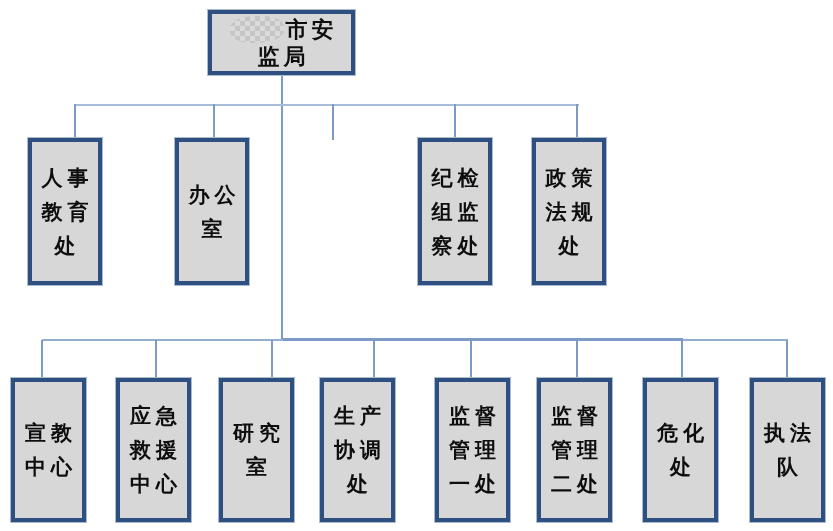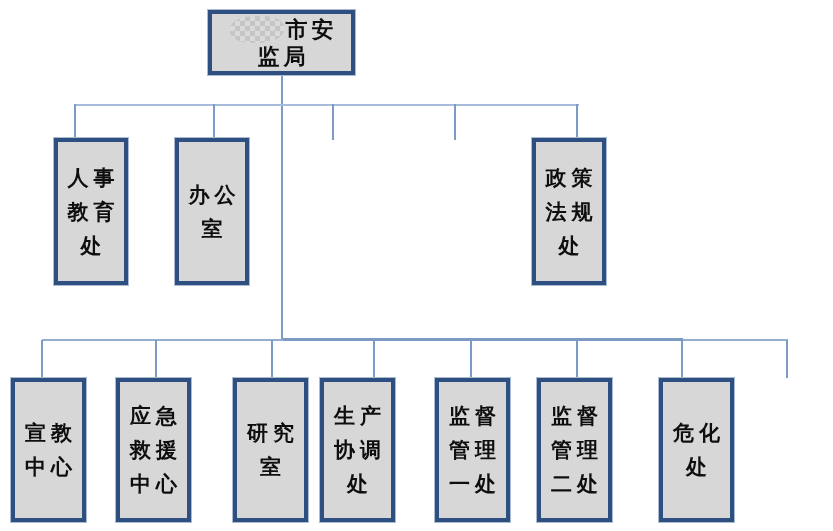--- a/index.html
+++ b/index.html
@@ -18,24 +18,24 @@
   .label{white-space:pre-line;letter-spacing:5px;padding-left:5px;}
   .top{left:208px;top:10px;width:147px;height:65px;font-size:22px;line-height:27px;}
   .top .tline{display:flex;align-items:center;justify-content:center;letter-spacing:4px;padding-left:4px;}
   .blur{
     width:54px;height:27px;margin-right:2px;flex:0 0 auto;
     border-radius:46% 40% 48% 42%;
     background:repeating-conic-gradient(#c5c5c5 0% 25%, #dadada 0% 50%);
     background-size:10px 10px;
   }
   .r2{top:138px;width:74px;height:147px;font-size:21px;line-height:34px;}
-  .r2.c1{left:54px}.r2.c2{left:175px}.r2.c3{left:296px}.r2.c4{left:418px}.r2.c5{left:532px}
+  .r2.c1{left:28px}.r2.c2{left:175px}.r2.c3{left:296px}.r2.c4{left:418px}.r2.c5{left:532px}
   .r3{top:378px;width:75px;height:144px;font-size:21px;line-height:34px;}
-  .r3.c1{left:11px}.r3.c2{left:116px}.r3.c3{left:233px}.r3.c4{left:320px}
-  .r3.c5{left:435px}.r3.c6{left:537px}.r3.c7{left:659px}.r3.c8{left:750px}
+  .r3.c1{left:11px}.r3.c2{left:116px}.r3.c3{left:219px}.r3.c4{left:320px}
+  .r3.c5{left:435px}.r3.c6{left:537px}.r3.c7{left:643px}.r3.c8{left:750px}
   
   .line{position:absolute;background:#7b9ac4;}
   .vline{width:2px;}
   .hline{height:2px;}
   .trunk{left:281px;top:75px;height:266px;}
   .h1{left:75px;top:104px;width:504px;background:#a6bcd8;}
   .s2{top:104px;height:36px;}
   .s2.p1{left:74px}.s2.p2{left:213px}.s2.p3{left:332px}.s2.p4{left:454px}.s2.p5{left:576px}
   .h2a{left:42px;top:339px;width:746px;background:#93aecf;}
   .h2b{left:283px;top:338px;width:400px;height:3px;background:#7b9ac4;}
@@ -78,20 +78,25 @@
 
   <div class="node r2 c1">
     <span class="label">人事
 教育
 处</span>
   </div>
   <div class="node r2 c2">
     <span class="label">办公
 室</span>
   </div>
+  <div class="node r2 c4">
+    <span class="label">纪检
+组监
+察处</span>
+  </div>
   <div class="node r2 c5">
     <span class="label">政策
 法规
 处</span>
   </div>
 
   <div class="node r3 c1">
     <span class="label">宣教
 中心</span>
   </div>
@@ -116,14 +121,18 @@
   </div>
   <div class="node r3 c6">
     <span class="label">监督
 管理
 二处</span>
   </div>
   <div class="node r3 c7">
     <span class="label">危化
 处</span>
   </div>
+  <div class="node r3 c8">
+    <span class="label">执法
+队</span>
+  </div>
 
 </div>
 
 </body></html>

